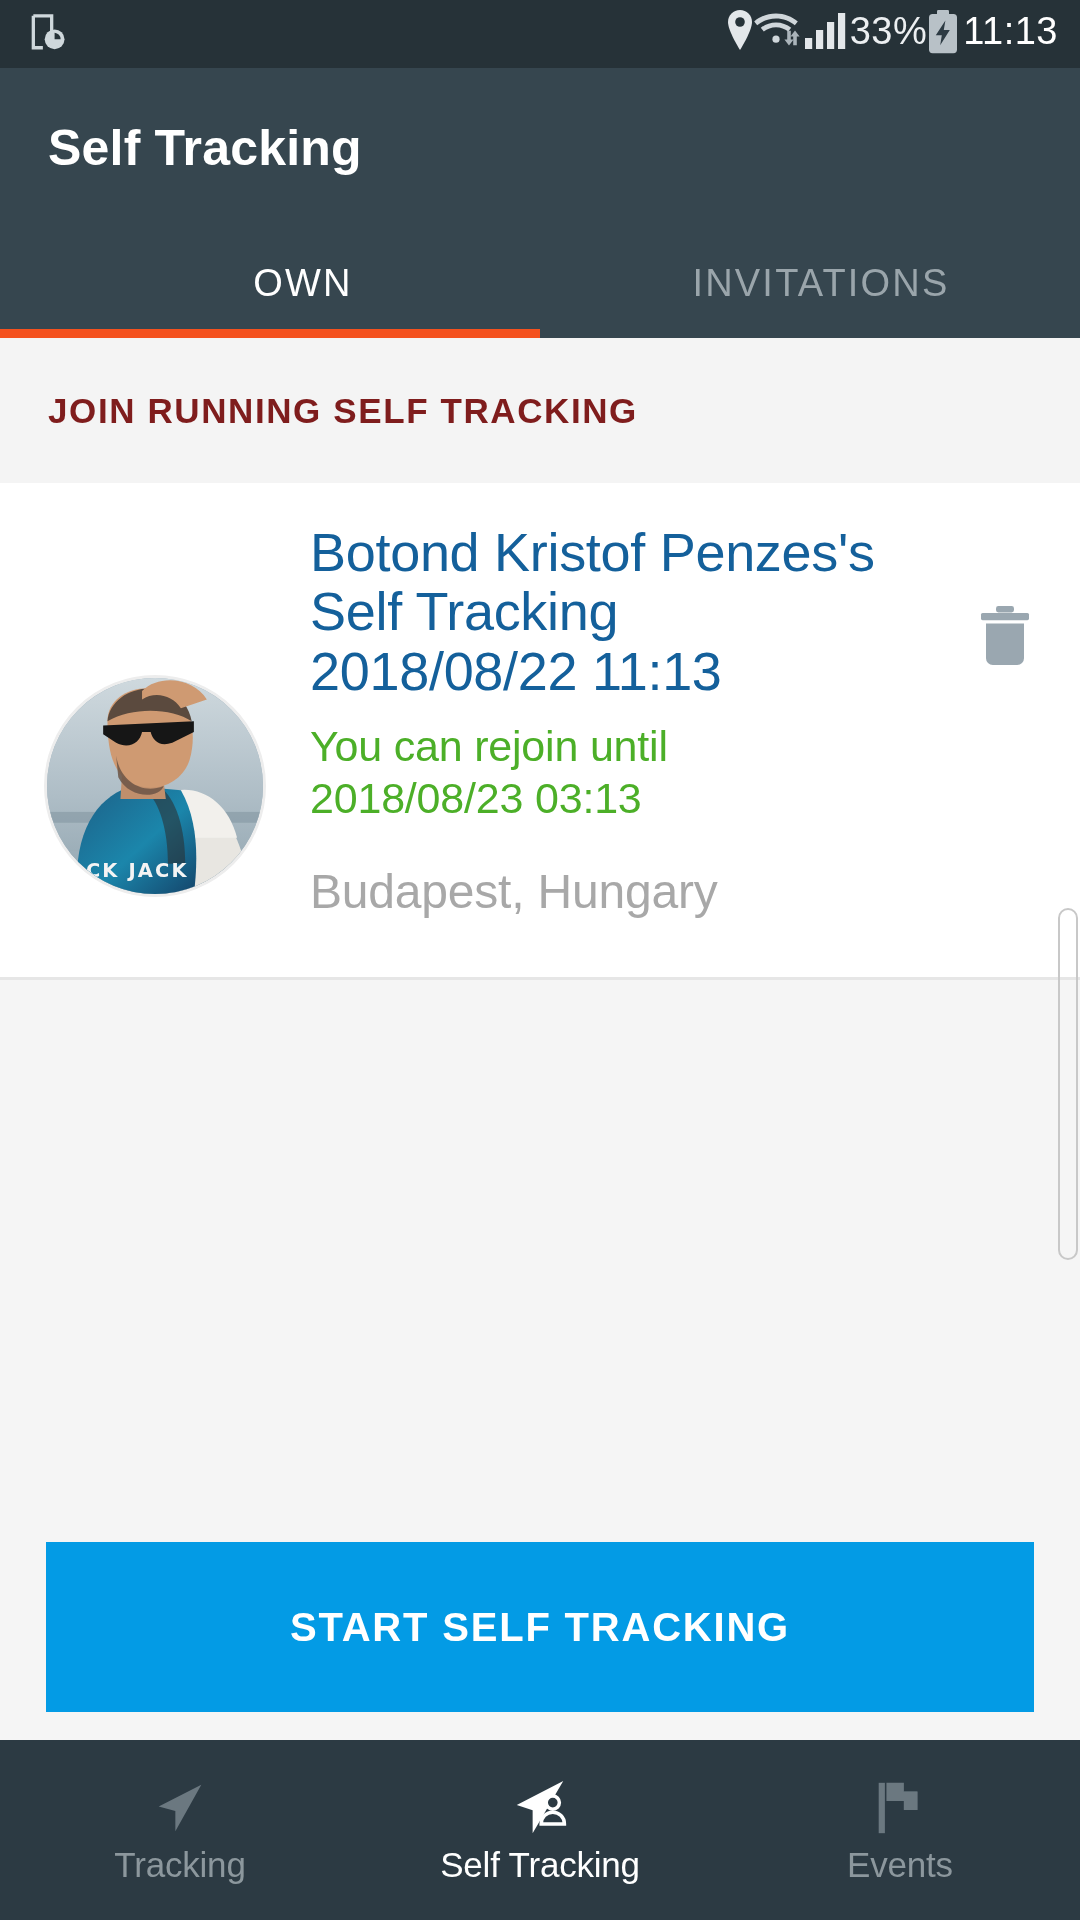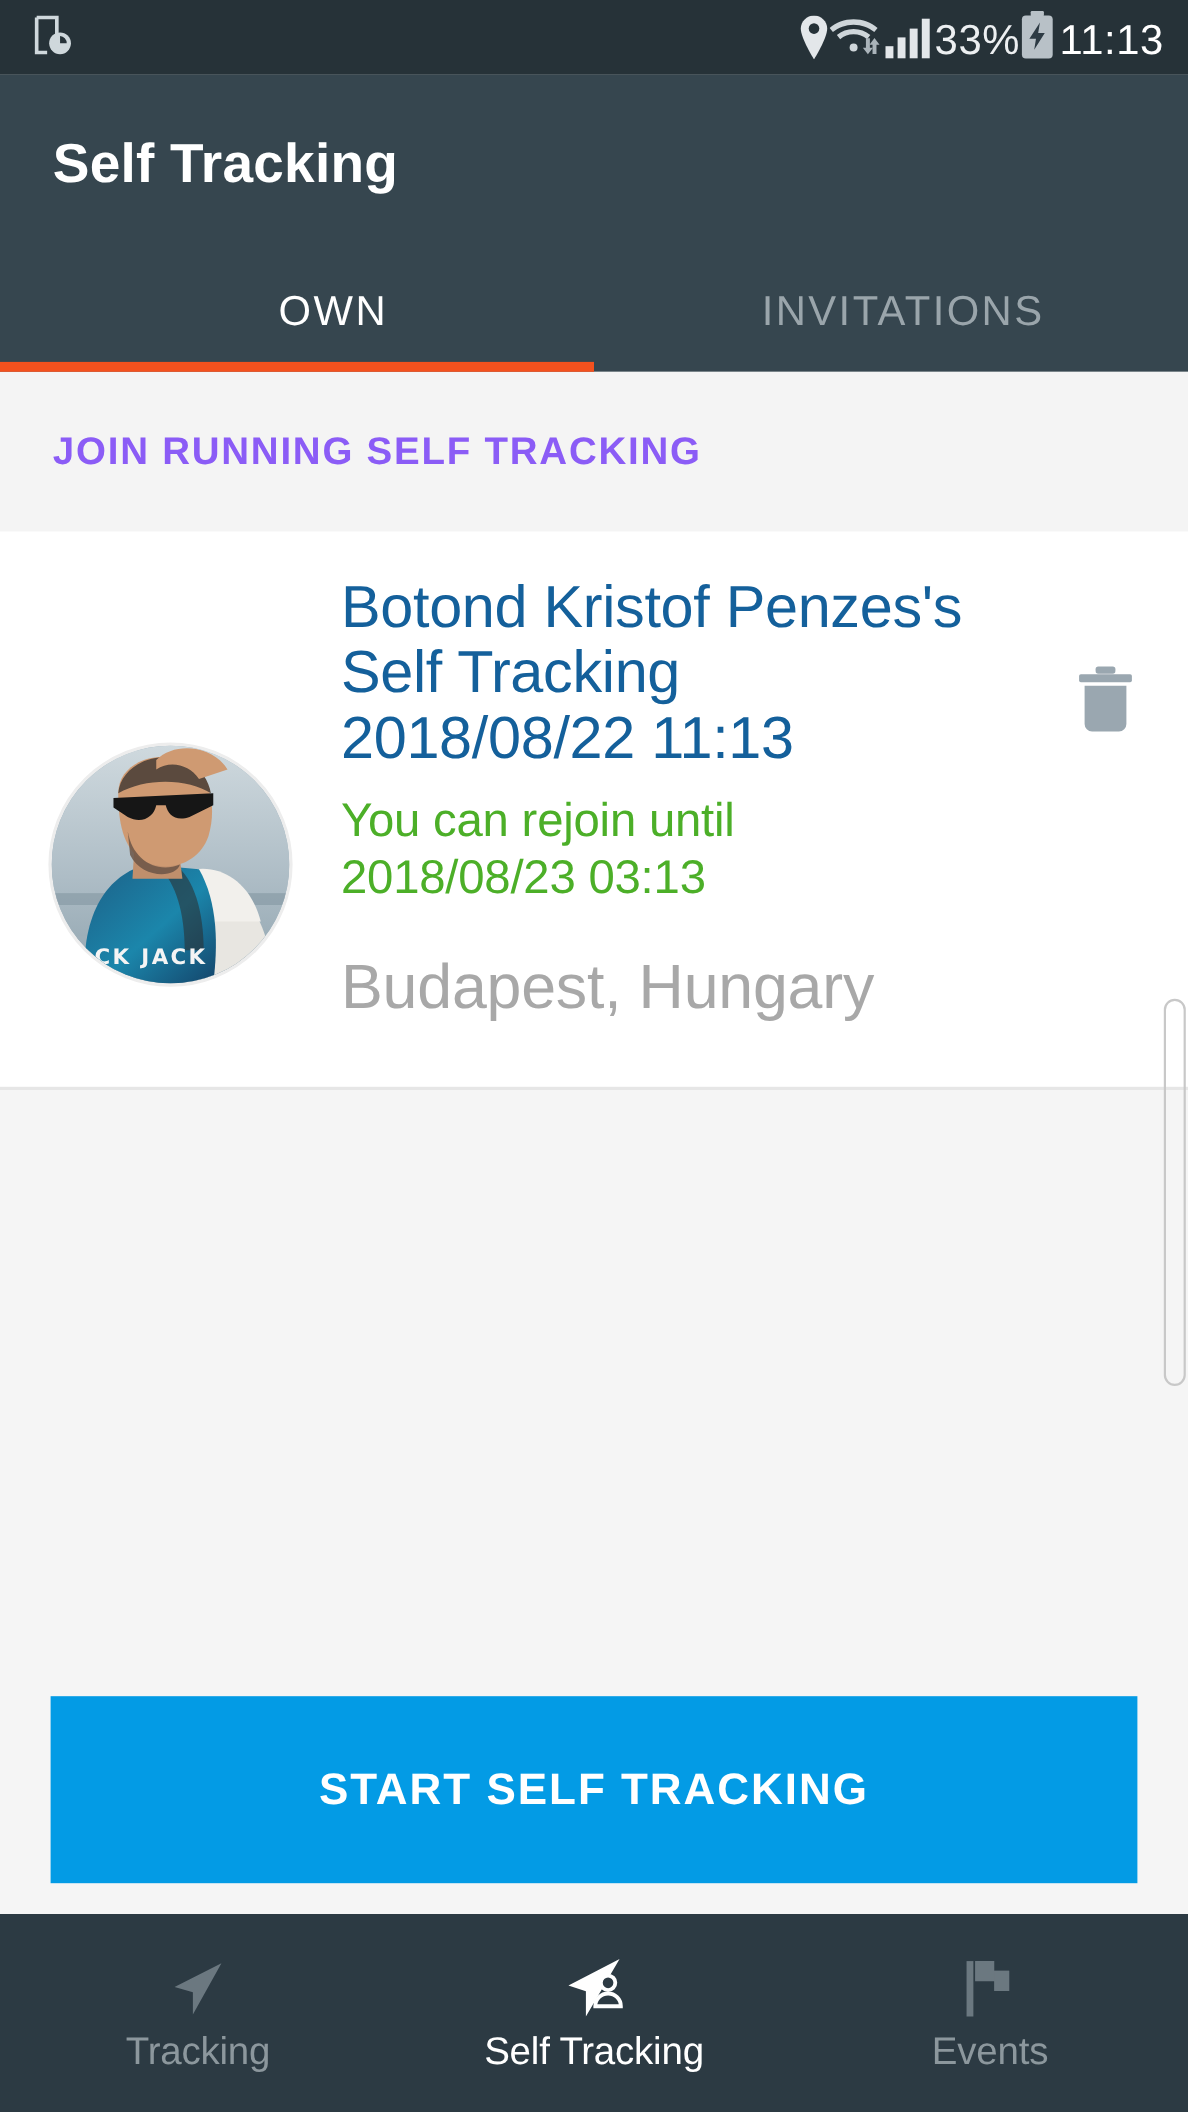--- a/index.html
+++ b/index.html
@@ -12,21 +12,21 @@
   }
   #app { width:1080px; height:1920px; position:relative; display:flex; flex-direction:column; }
 
   
   .statusbar {
     height:68px; background:#263238; flex:0 0 68px;
     display:flex; align-items:center; justify-content:space-between;
     padding:0 22px 0 26px; color:#dfe3e6;
   }
   .sb-left { display:flex; align-items:center; }
-  .sb-right { display:flex; align-items:flex-end; }
+  .sb-right { display:flex; align-items:flex-start; }
   .sb-text { font-size:38px; letter-spacing:0.5px; color:#eceff1; font-weight:400; }
   .sb-time { font-size:38px; color:#ffffff; letter-spacing:0.5px; margin-left:4px; }
 
   
   .appbar { background:#36464f; flex:0 0 0; }
   .appbar-title-wrap { height:160px; display:flex; align-items:center; padding-left:48px; }
   .appbar-title { color:#ffffff; font-size:50px; font-weight:bold; letter-spacing:0.2px; }
 
   .tabbar { height:110px; display:flex; position:relative; }
   .tab {
@@ -38,21 +38,21 @@
   .tab-indicator {
     position:absolute; left:0; bottom:0; width:50%; height:9px; background:#f4511e;
   }
 
   
   .section-header {
     background:#f4f4f4; height:145px; display:flex; align-items:center;
     padding-left:48px;
   }
   .section-header-text {
-    color:#8b5cf6; font-size:35px; font-weight:bold; letter-spacing:1.6px;
+    color:#7f1d1d; font-size:35px; font-weight:bold; letter-spacing:1.6px;
   }
 
   
   .content-area { flex:1 1 auto; position:relative; background:#f5f5f5; overflow:hidden; }
   .card {
     background:#ffffff; width:100%;
     border-bottom:3px solid #e6e6e6;
     display:flex; padding:40px 0 58px 0; position:relative;
   }
   .avatar-col { width:310px; flex:0 0 310px; display:flex; justify-content:center; padding-top:152px; }
@@ -67,21 +67,21 @@
   .card-title {
     color:#14609b; font-size:54px; line-height:1.10; font-weight:400;
     letter-spacing:-0.3px; max-width:570px;
     overflow-wrap:break-word; word-break:break-word; hyphens:auto;
   }
   .card-subtitle {
     color:#4caf28; font-size:43px; line-height:1.20; margin-top:20px;
     max-width:570px; letter-spacing:-0.2px;
   }
   .card-location {
-    color:#a8a8a8; font-size:57px; margin-top:40px; letter-spacing:-0.2px;
+    color:#a8a8a8; font-size:48px; margin-top:40px; letter-spacing:-0.2px;
   }
   .delete-col { width:150px; flex:0 0 150px; padding-top:82px; display:flex; justify-content:center; }
   .trash-icon { width:54px; height:62px; }
 
   
   .scrollbar-thumb {
     position:absolute; right:2px; top:425px; width:20px; height:352px;
     border:2px solid #c8c8c8; border-radius:12px; background:transparent;
   }
 

